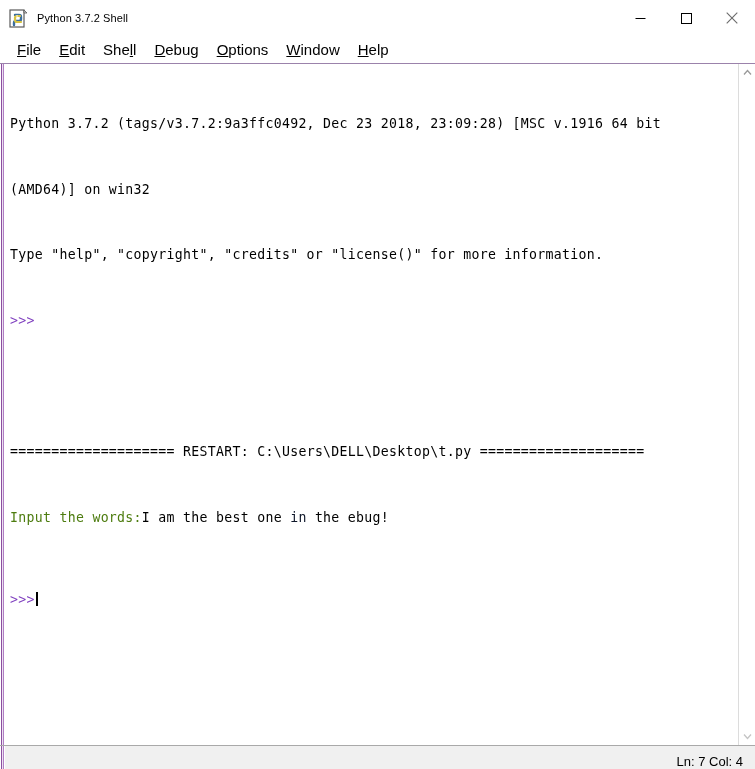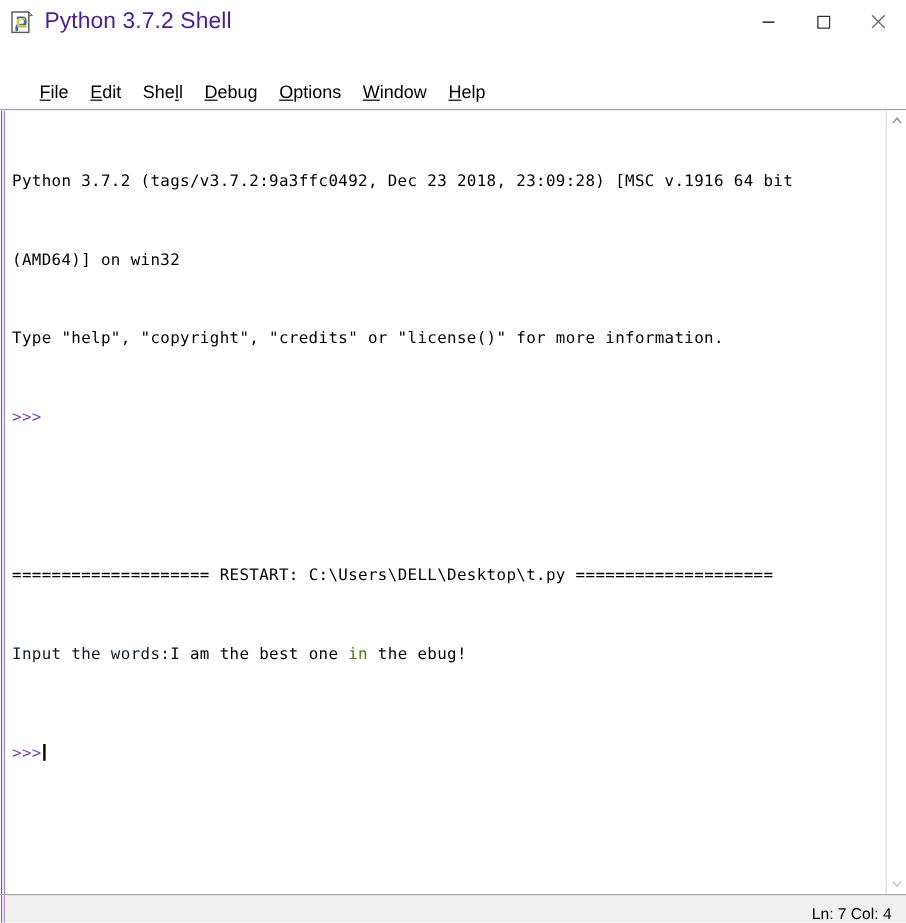--- a/index.html
+++ b/index.html
@@ -30,22 +30,22 @@
     padding-left: 8px;
     position: relative;
   }
   .title-icon {
     width: 21px; height: 21px;
     margin-right: 8px;
     position: relative;
     flex: none;
   }
   .title-text {
-    font-size: 19px;
-    color: #4c1d95;
+    font-size: 11px;
+    color: #000000;
     letter-spacing: 0.1px;
     white-space: nowrap;
     text-align: right;
   }
   .win-controls {
     position: absolute;
     right: 0; top: 0;
     height: 36px;
     display: flex;
   }
@@ -56,23 +56,22 @@
     justify-content: center;
   }
 
   
   .menubar {
     height: 28px;
     min-height: 28px;
     background: #ffffff;
     display: flex;
     align-items: center;
-    padding-left: 24px;
+    padding-left: 8px;
     border-bottom: 1px solid #9b82ab;
-    margin-top: 28px;
   }
   .menu-item {
     font-size: 15px;
     color: #000000;
     padding: 2px 9px;
     cursor: default;
     white-space: nowrap;
   }
   .menu-item u { text-decoration: underline; }
 
@@ -102,23 +101,23 @@
     overflow: hidden;
     padding: 3px 0 0 5px;
     font-family: "DejaVu Sans Mono", "Liberation Mono", monospace;
     font-size: 13.2px;
     line-height: 16.4px;
     color: #000000;
     white-space: pre;
     letter-spacing: 0.3px;
   }
   .line { white-space: pre; }
-  .c-stdout  { color: #0f172a; }
+  .c-stdout  { color: #4d7c0f; }
   .c-prompt  { color: #7f3fbf; }
-  .c-kw      { color: #4d7c0f; }
+  .c-kw      { color: #0f172a; }
   .c-plain   { color: #000000; }
   .c-restart { color: #000000; }
 
   .caret {
     display: inline-block;
     width: 2px;
     height: 14px;
     background: #000000;
     vertical-align: -2px;
     margin-left: 1px;

